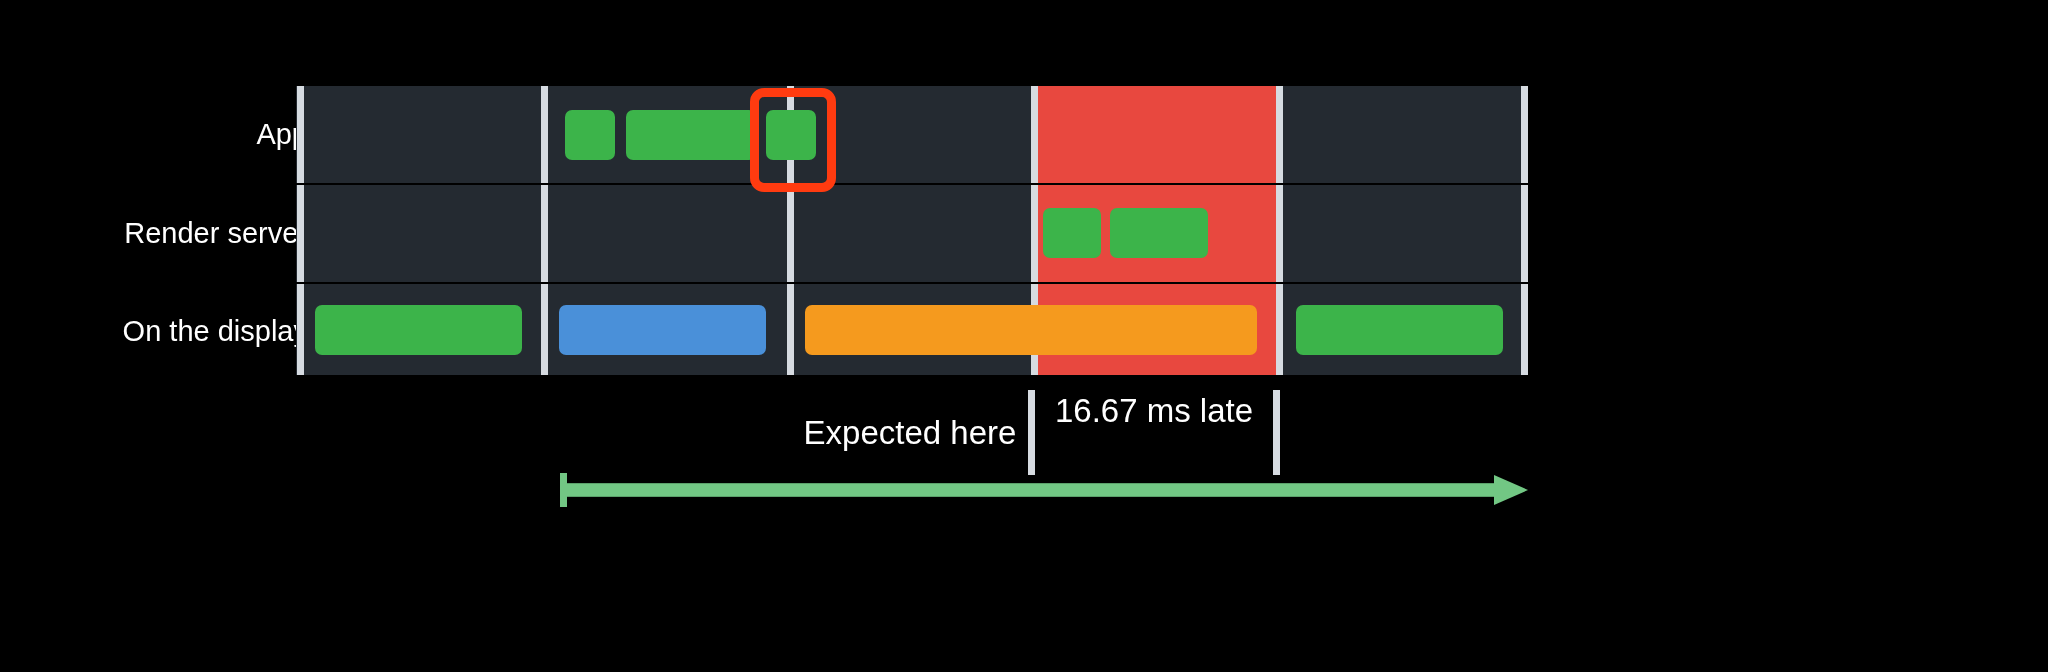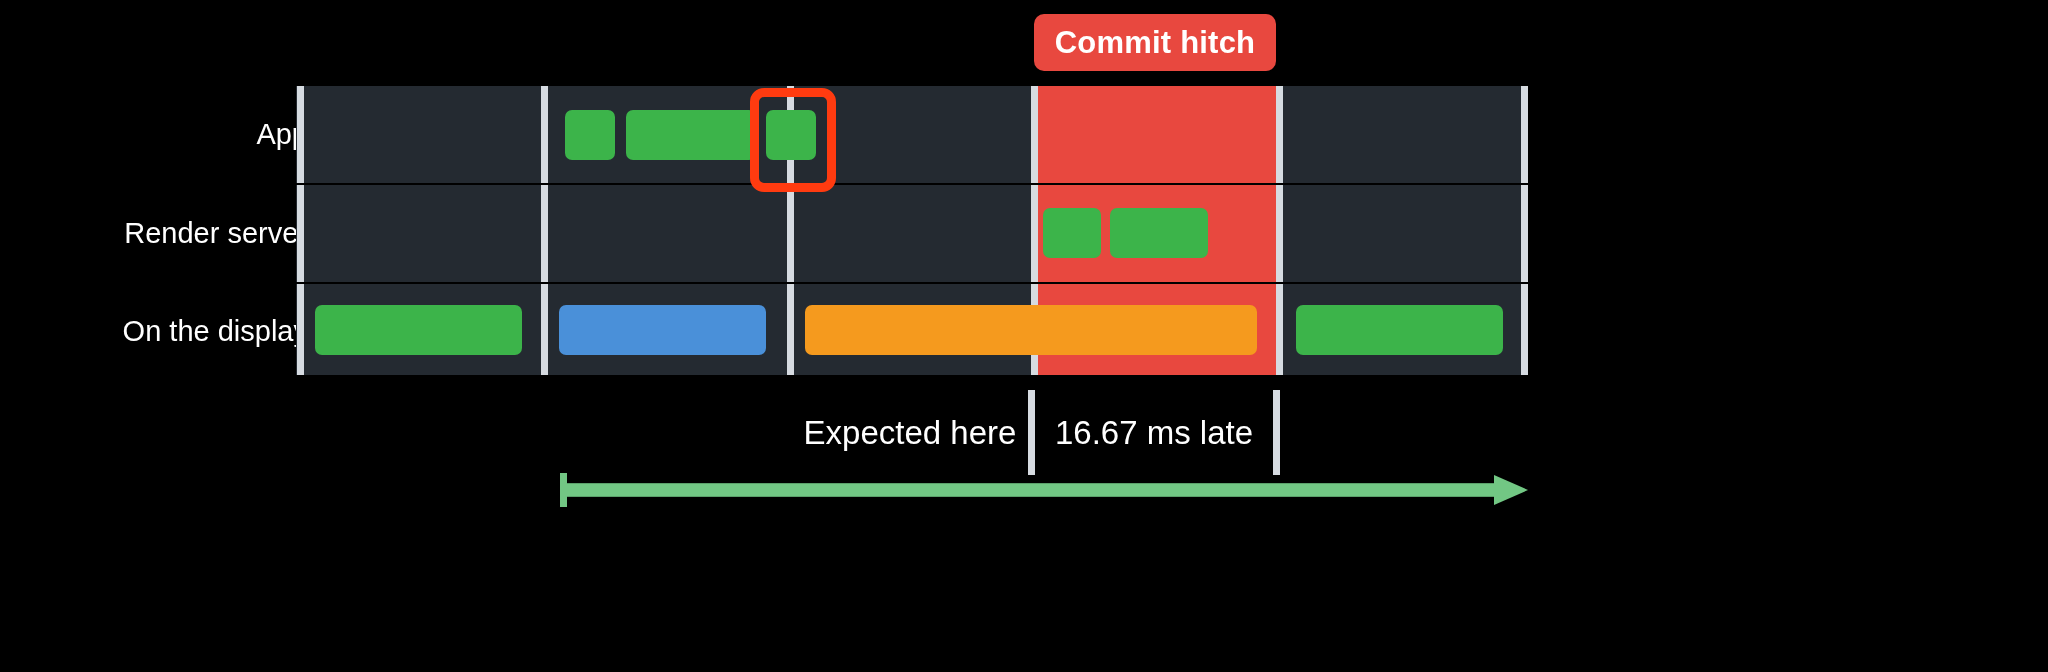--- a/index.html
+++ b/index.html
@@ -98,23 +98,20 @@
   .arrow-wrap {
     position: absolute;
   }
   .arrow-wrap svg { display: block; }
 </style>
 </head>
 <body>
 
 <div id="stage" style="width: 2048px; height: 672px; background: rgb(0, 0, 0);">
 
-  <div class="callout" id="callout-badge" style="left: 1034px; top: 14px; width: 242px; height: 57px; background: rgb(232, 72, 63);">
-    <span>Commit hitch</span>
-  </div>
 
   <div id="row-labels">
       <div class="row-label" style="left: 40px; top: 118px; width: 268px;">App</div>
       <div class="row-label" style="left: 40px; top: 217px; width: 268px;">Render server</div>
       <div class="row-label" style="left: 40px; top: 315px; width: 268px;">On the display</div>
     </div>
 
   <div id="lanes">
       <div class="lane" style="left: 296px; top: 86px; width: 1232px; height: 97px; background: rgb(36, 42, 49);"></div>
       <div class="lane" style="left: 296px; top: 185px; width: 1232px; height: 97px; background: rgb(36, 42, 49);"></div>
@@ -161,21 +158,21 @@
     </div>
 
   <div class="highlight-rect" id="highlight" style="left: 750px; top: 88px; width: 86px; height: 104px; border-color: rgb(255, 59, 16);"></div>
 
   <div id="axis-ticks">
       <div class="axis-tick" style="left: 1028px; top: 390px; width: 7px; height: 85px; background: rgb(214, 219, 225);"></div>
       <div class="axis-tick" style="left: 1273px; top: 390px; width: 7px; height: 85px; background: rgb(214, 219, 225);"></div>
     </div>
   <div id="axis-labels">
       <div class="axis-text" style="left: 790px; top: 414px; width: 240px;">Expected here</div>
-      <div class="axis-text" style="left: 1036px; top: 414px; width: 236px;">16.67 ms late</div>
+      <div class="axis-text" style="left: 1036px; top: 392px; width: 236px;">16.67 ms late</div>
     </div>
 
   <div class="arrow-wrap" id="time-arrow" style="left: 560px; top: 473px; width: 968px; height: 34px;">
       <svg width="968" height="34" viewBox="0 0 968 34">
         <rect x="0" y="0" width="7" height="34" fill="#72c784"></rect>
         <rect x="0" y="10.2" width="934" height="13.599999999999998" fill="#72c784"></rect>
         <polygon points="934,2 968,17 934,32" fill="#72c784"></polygon>
       </svg>
     </div>
 

